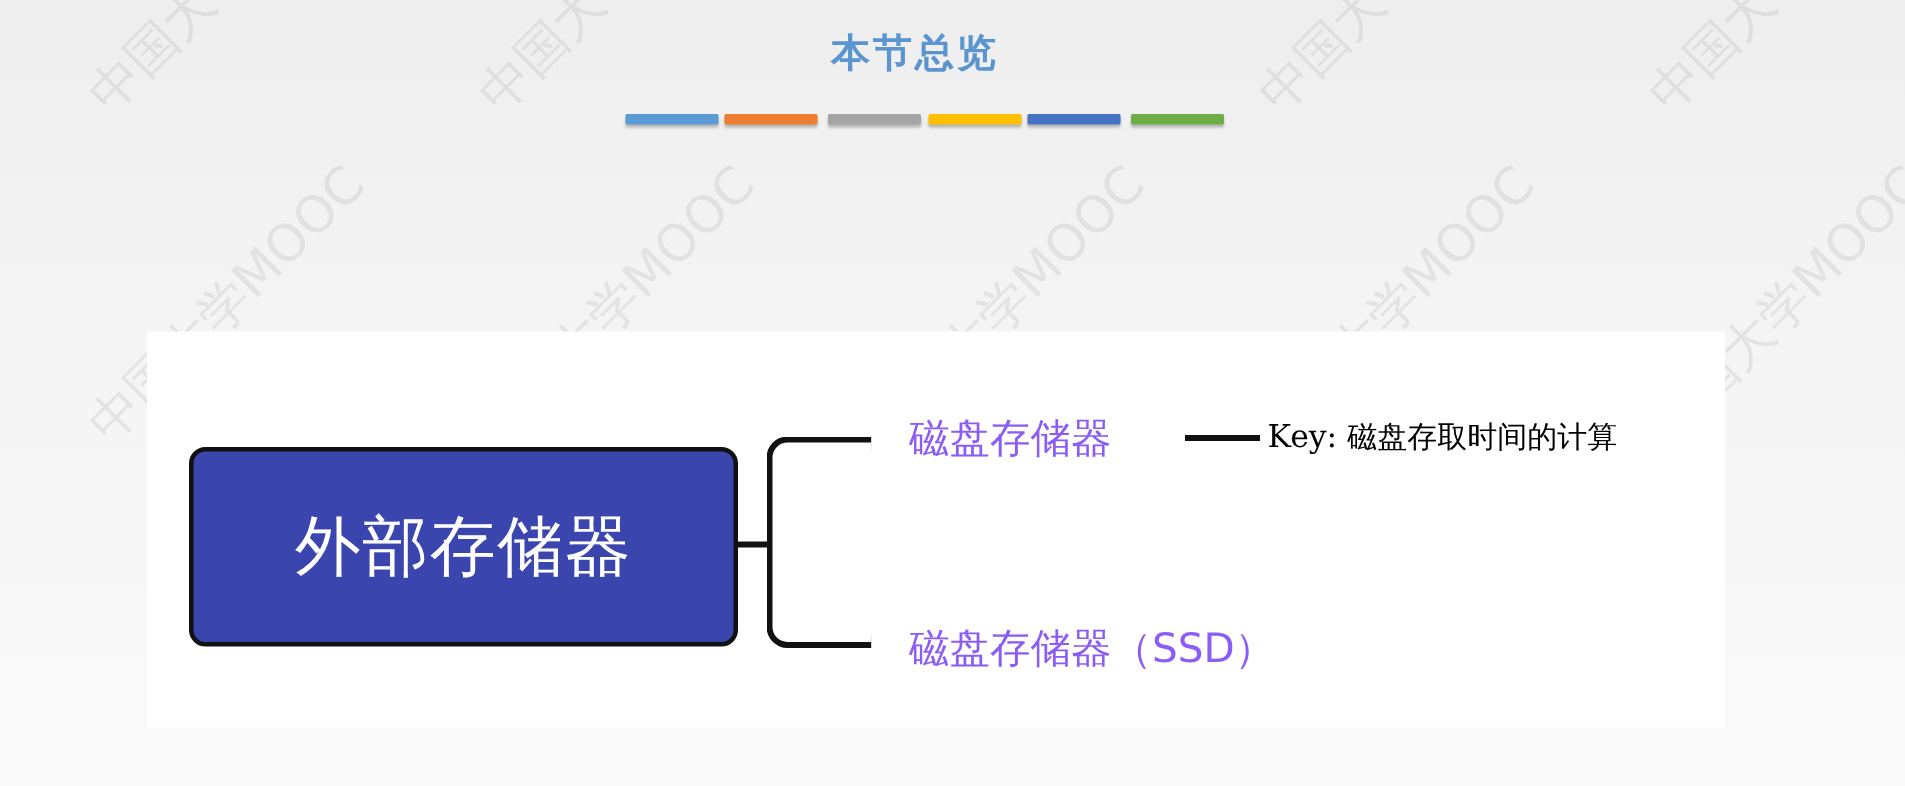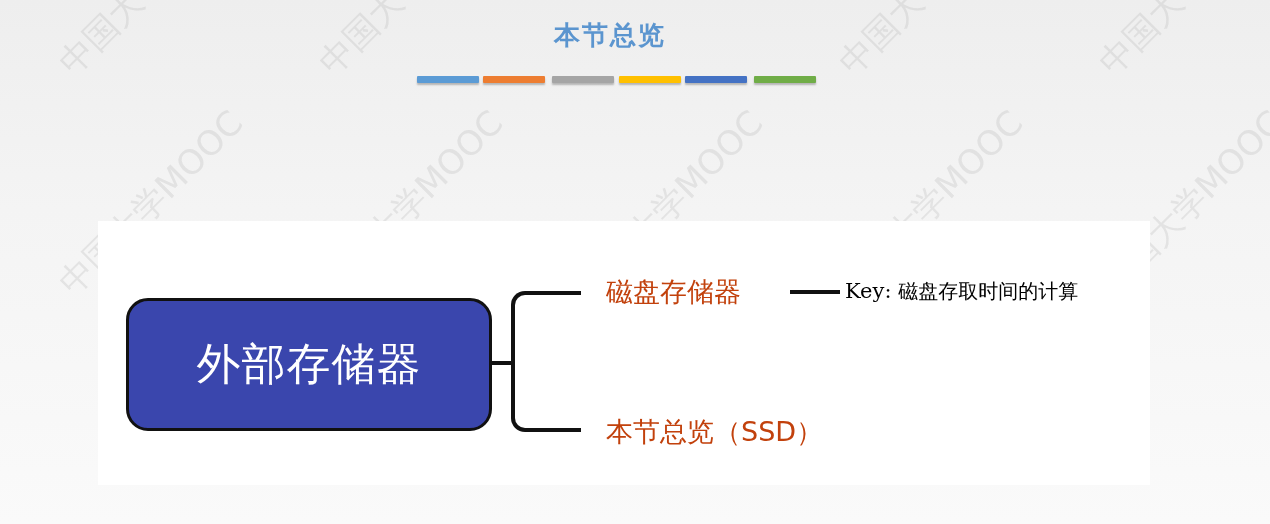--- a/index.html
+++ b/index.html
@@ -17,35 +17,35 @@
     .bar {
       position: absolute; top: 0; height: 7px; width: 62px; border-radius: 1px;
       box-shadow: 0 2px 2px rgba(0,0,0,0.25);
     }
     .panel {
       position: absolute; left: 98px; top: 221px; width: 1052px; height: 264px;
       background: #ffffff;
     }
     .root-box {
       position: absolute; left: 126px; top: 298px; width: 360px; height: 127px;
-      background: #3a46ad; border: 3px solid #111; border-radius: 22px;
+      background: #3a46ad; border: 3px solid #111; border-radius: 11px;
       display: flex; align-items: center; justify-content: center;
     }
     .root-label {
       color: #fff; font-size: 44px; letter-spacing: 1px;
       font-family: "DejaVu Sans", sans-serif;
     }
     .line { position: absolute; background: #111; }
     .bracket {
       position: absolute; left: 511px; top: 291px; width: 70px; height: 141px;
       border: 4px solid #111; border-right: none; border-radius: 14px 0 0 14px;
       box-sizing: border-box;
     }
     .branch {
-      position: absolute; font-size: 27px; color: #c2410c;
+      position: absolute; font-size: 27px; color: #8b5cf6;
       font-family: "DejaVu Sans", sans-serif;
     }
     .note {
       position: absolute; left: 845px; top: 278px; font-size: 21px; color: #000000;
       font-family: "DejaVu Serif", serif;
     }
     .note .cn { font-family: "DejaVu Sans", sans-serif; font-size: 20px; }
     .wm {
       position: absolute; color: rgba(150,150,150,0.18); font-size: 34px;
       transform: rotate(-45deg); white-space: nowrap; pointer-events: none;
@@ -85,13 +85,13 @@
 <div class="line" style="left:492px;top:361px;width:22px;height:4px;"></div>
 <div class="bracket"></div>
 
 <div class="branch" style="left:606px;top:274px;">磁盘存储器</div>
 <div class="line" style="left:790px;top:290px;width:50px;height:4px;"></div>
 <div class="note">
   <span>Key:</span>
   <span class="cn">磁盘存取时间的计算</span>
 </div>
 
-<div class="branch" style="left:606px;top:414px;">本节总览（SSD）</div>
+<div class="branch" style="left:606px;top:414px;">磁盘存储器（SSD）</div>
 
 </body></html>

